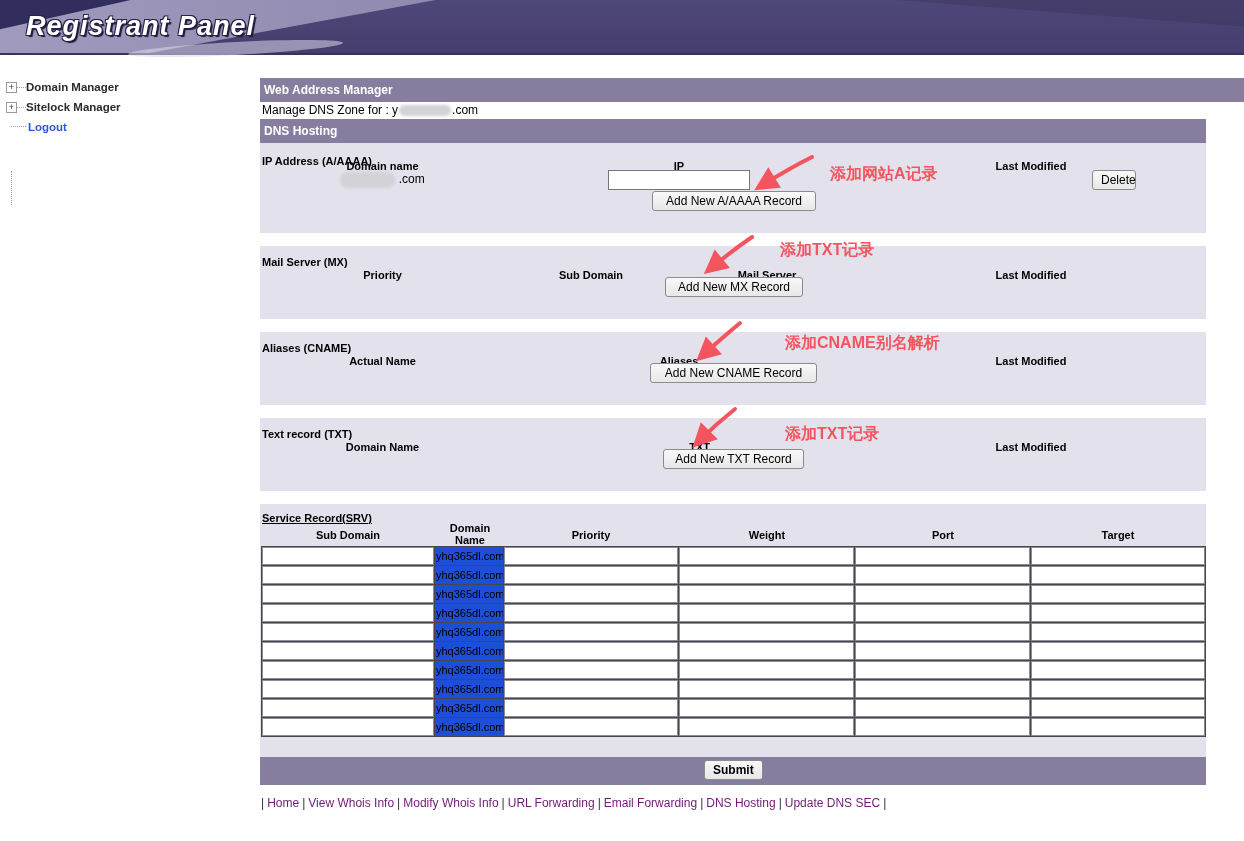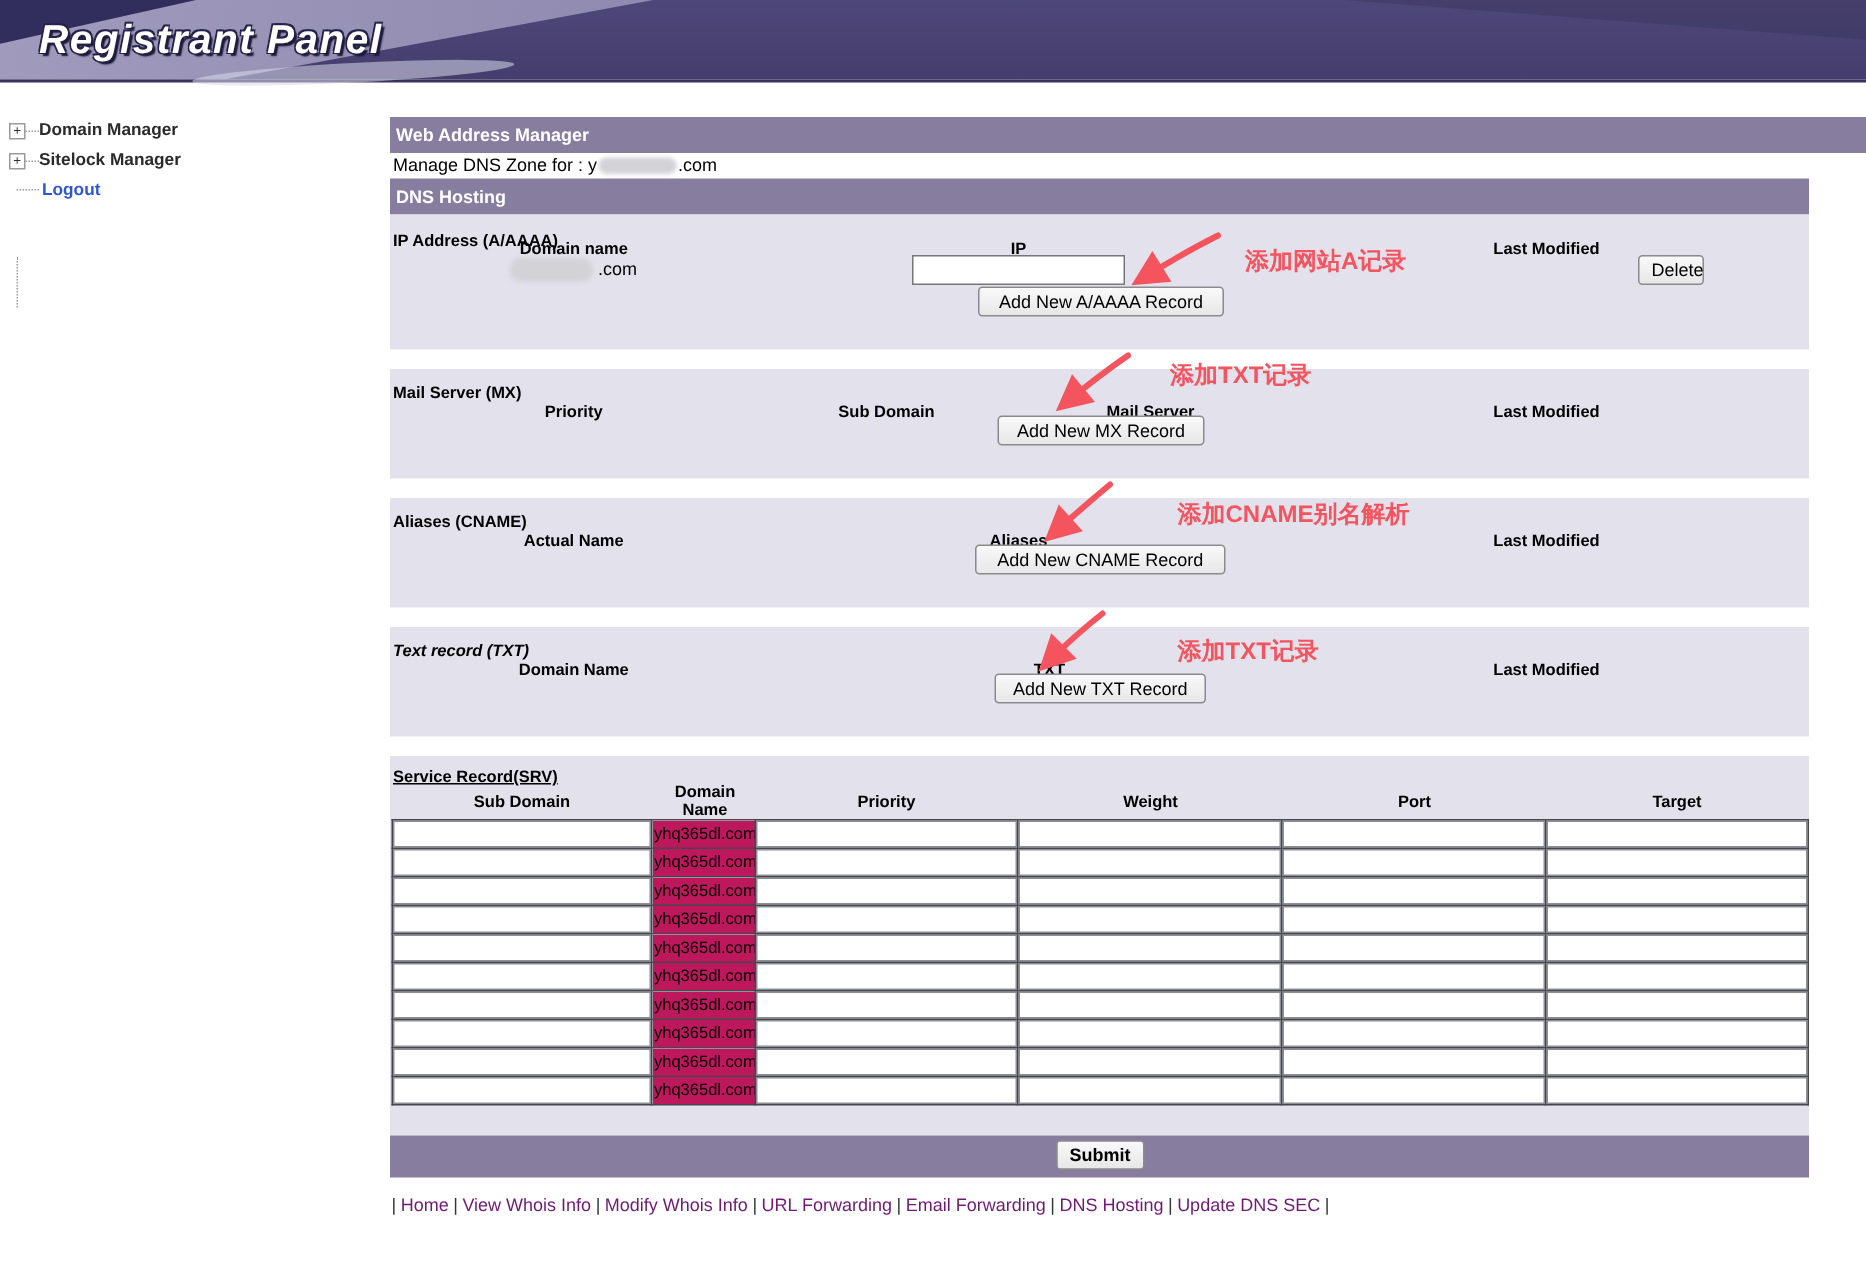--- a/index.html
+++ b/index.html
@@ -53,21 +53,21 @@
   .abs { position:absolute; }
   .txtinput { border:1px solid #767676; height:20px; font-size:12px; font-family:"Liberation Sans",sans-serif; padding:1px 2px; background:#fff; }
 
   
   .ann { position:absolute; color:#f4545e; font-size:16px; font-weight:bold; white-space:nowrap; }
   .arrow-overlay { position:absolute; left:0; top:0; width:1244px; height:841px; pointer-events:none; }
 
   
   .srv-table { position:absolute; left:1px; top:42px; border-collapse:collapse; table-layout:fixed; width:944px; }
   .srv-table td { border:1px solid #46464c; padding:0; height:19px; background:#fff; }
-  .srv-table td.domain-cell { background:#be185d; font-size:11px; color:#000; padding-left:1px; white-space:nowrap; overflow:hidden; }
+  .srv-table td.domain-cell { background:#1d4ed8; font-size:11px; color:#000; padding-left:1px; white-space:nowrap; overflow:hidden; }
   .srv-table input { width:100%; height:18px; border:1px solid #8d8d95; font-size:12px; padding:0 2px;
                      font-family:"Liberation Sans",sans-serif; display:block; }
 
   
   .submit-bar { position:absolute; left:260px; top:757px; width:946px; height:28px; background:#867d9f; }
   .submit-btn { position:absolute; left:444px; top:3px; font-weight:bold; }
   .footer { position:absolute; left:261px; top:796px; font-size:12px; white-space:nowrap; }
   .footer a { color:#701a75; text-decoration:none; margin:0 3px; }
   .footer .pipe { color:#30343b; }
 </style>
@@ -135,21 +135,21 @@
 
   <div class="section" style="top:332px; height:73px;text-decoration:underline;">
     <div class="sec-title" style="top:10px;">Aliases (CNAME)</div>
     <div class="col-label" style="left:60px; top:23px; width:125px;">Actual Name</div>
     <div class="col-label" style="left:389px; top:23px; width:60px;">Aliases</div>
     <button class="btn abs" style="left:390px; top:31px; width:167px;">Add New CNAME Record</button>
     <div class="col-label" style="left:721px; top:23px; width:100px;">Last Modified</div>
   </div>
 
   <div class="section" style="top:418px; height:73px;">
-    <div class="sec-title" style="top:10px;font-style:italic;">Text record (TXT)</div>
+    <div class="sec-title" style="top:10px;">Text record (TXT)</div>
     <div class="col-label" style="left:60px; top:23px; width:125px;">Domain Name</div>
     <div class="col-label" style="left:390px; top:23px; width:60px;text-align:right;">TXT</div>
     <button class="btn abs" style="left:403px; top:31px; width:141px;">Add New TXT Record</button>
     <div class="col-label" style="left:721px; top:23px; width:100px;">Last Modified</div>
   </div>
 
   <div class="section" style="top:504px; height:253px;">
     <div class="sec-title" style="top:8px;text-decoration:underline;">Service Record(SRV)</div>
     <div class="col-label" style="left:28px; top:25px; width:120px;">Sub Domain</div>
     <div class="col-label" style="left:177px; top:18px; width:66px;">Domain Name</div>

